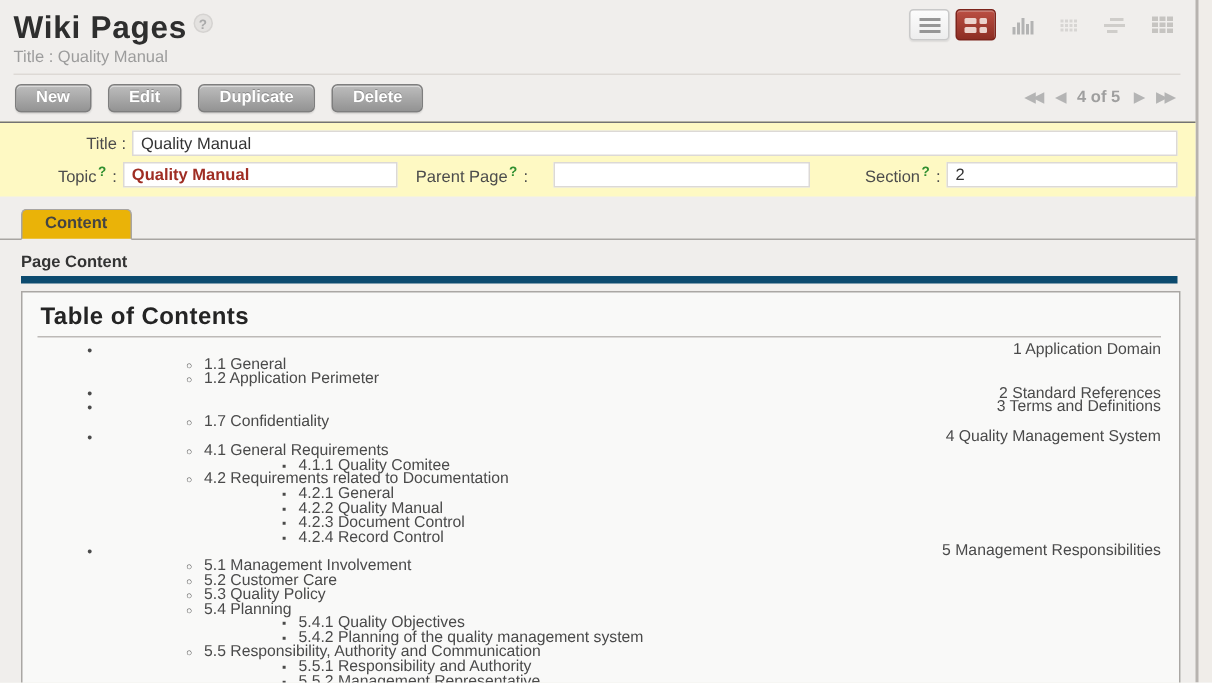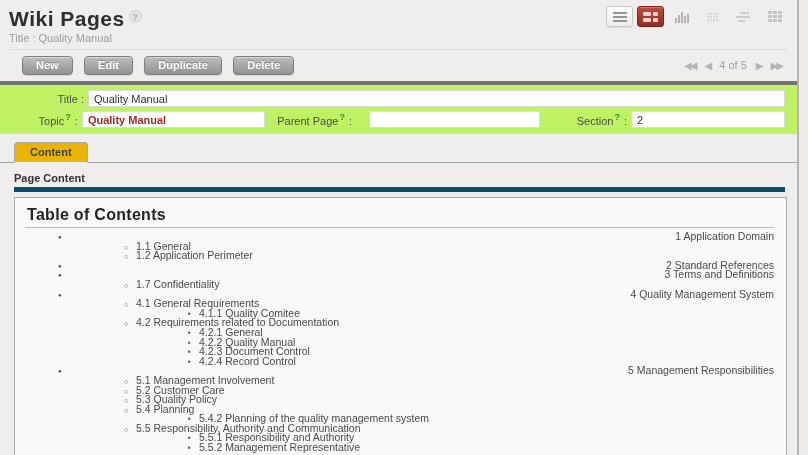--- a/index.html
+++ b/index.html
@@ -43,33 +43,33 @@
   .ic-graph { display:flex; align-items:flex-end; gap:1px; height:12px; }
   .ic-graph i { width:2px; background:#b3b3b3; display:block; }
   .ic-cal { display:grid; grid-template-columns:repeat(4,2px); gap:1px; }
   .ic-cal i { width:2px; height:2px; background:#d7d5d3; }
   .ic-gantt { display:flex; flex-direction:column; gap:2px; width:16px; }
   .ic-gantt i { height:2px; background:#cfcdca; display:block; }
   .ic-kanban { display:grid; grid-template-columns:repeat(3,4px); gap:1px; }
   .ic-kanban i { width:4px; height:3px; background:#c6c4c1; }
 
   
-  .toolbar { position:relative; padding:5px 10px 6px 22px; }
+  .toolbar { position:relative; padding:5px 10px 6px 10px; }
   .btn {
     display:inline-block; margin-right:7px; padding:2px 13px 3px;
     font-size:11px; font-weight:bold; color:#fff; text-shadow:0 -1px 0 rgba(0,0,0,.25);
     background:linear-gradient(#bdbdbd,#939393); border:1px solid #7e7e7e; border-radius:4px;
     box-shadow:inset 0 1px 0 rgba(255,255,255,.45), 0 1px 1px rgba(0,0,0,.1); cursor:pointer;
   }
-  .pager { position:absolute; right:12px; top:9px; font-size:11px; font-weight:normal; color:#9f9f9f; }
+  .pager { position:absolute; right:12px; top:9px; font-size:11px; font-weight:bold; color:#9f9f9f; }
   .pager span { margin:0 3px; }
   .pager .arrow { cursor:pointer; color:#b4b4b4; font-size:10px; letter-spacing:-2px; }
 
   
-  .form-panel { background:#bef264; border-top:4px solid #737373; padding:5px 12px 6px 0; }
+  .form-panel { background:#fef9c3; border-top:1px solid #737373; padding:5px 12px 6px 0; }
   .frow { display:flex; align-items:center; margin-bottom:4px; }
   .frow:last-child { margin-bottom:0; }
   .flabel { font-size:11px; color:#4c4c4c; text-align:right; white-space:nowrap; }
   .flabel sup { color:#2f8f2f; font-size:9px; font-weight:bold; margin:0 1px; }
   .w1 { width:84px; } .w2 { width:108px;text-align:center; } .w3 { width:72px;margin-left:20px; }
   .finput {
     height:17px; background:#fff; border:1px solid #dcd9d6; font-size:11px;
     padding:1px 5px; color:#333; font-family:inherit; border-radius:0; outline:none;
   }
   .grow { flex:1; }
@@ -230,20 +230,21 @@
         <li class="lvl2">4.2 Requirements related to Documentation</li>
         <li class="lvl3">4.2.1 General</li>
         <li class="lvl3">4.2.2 Quality Manual</li>
         <li class="lvl3">4.2.3 Document Control</li>
         <li class="lvl3">4.2.4 Record Control</li>
         <li class="lvl1">5 Management Responsibilities</li>
         <li class="lvl2">5.1 Management Involvement</li>
         <li class="lvl2">5.2 Customer Care</li>
         <li class="lvl2">5.3 Quality Policy</li>
         <li class="lvl2">5.4 Planning</li>
+        <li class="lvl3">5.4.1 Quality Objectives</li>
         <li class="lvl3">5.4.2 Planning of the quality management system</li>
         <li class="lvl2">5.5 Responsibility, Authority and Communication</li>
         <li class="lvl3">5.5.1 Responsibility and Authority</li>
         <li class="lvl3">5.5.2 Management Representative</li>
       </ul>
   </div>
 
 </div>
 
 </body></html>

